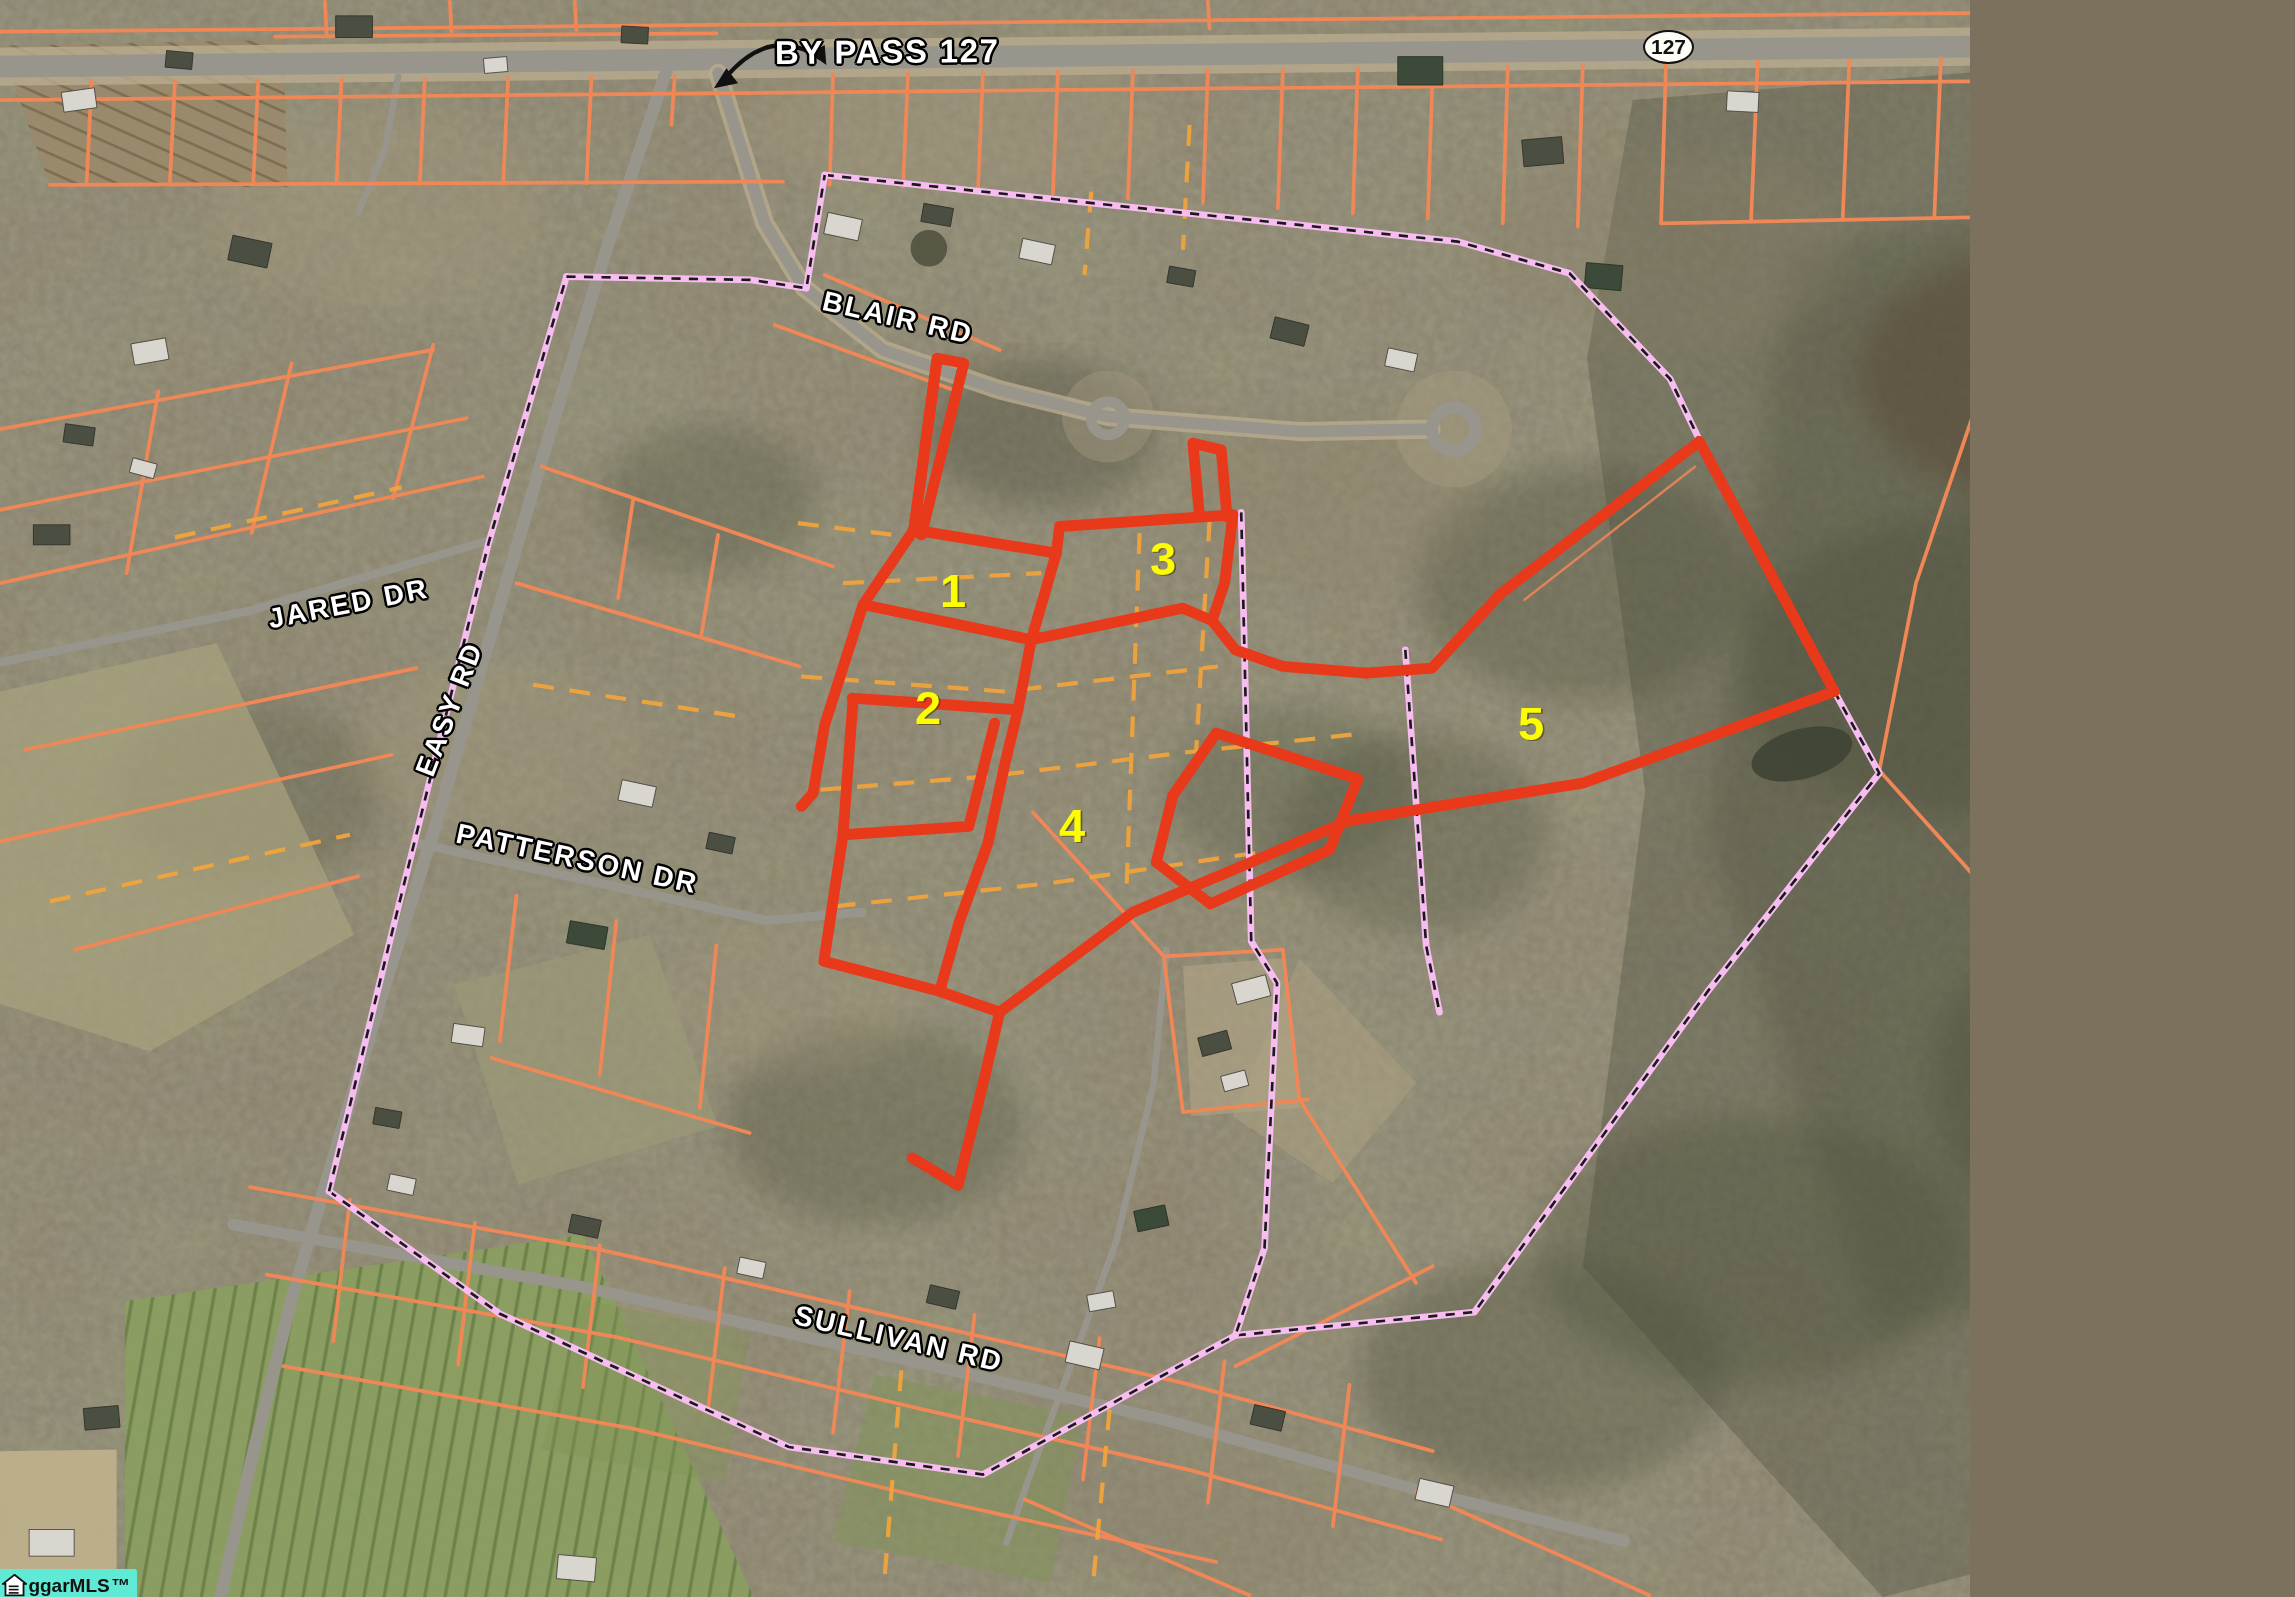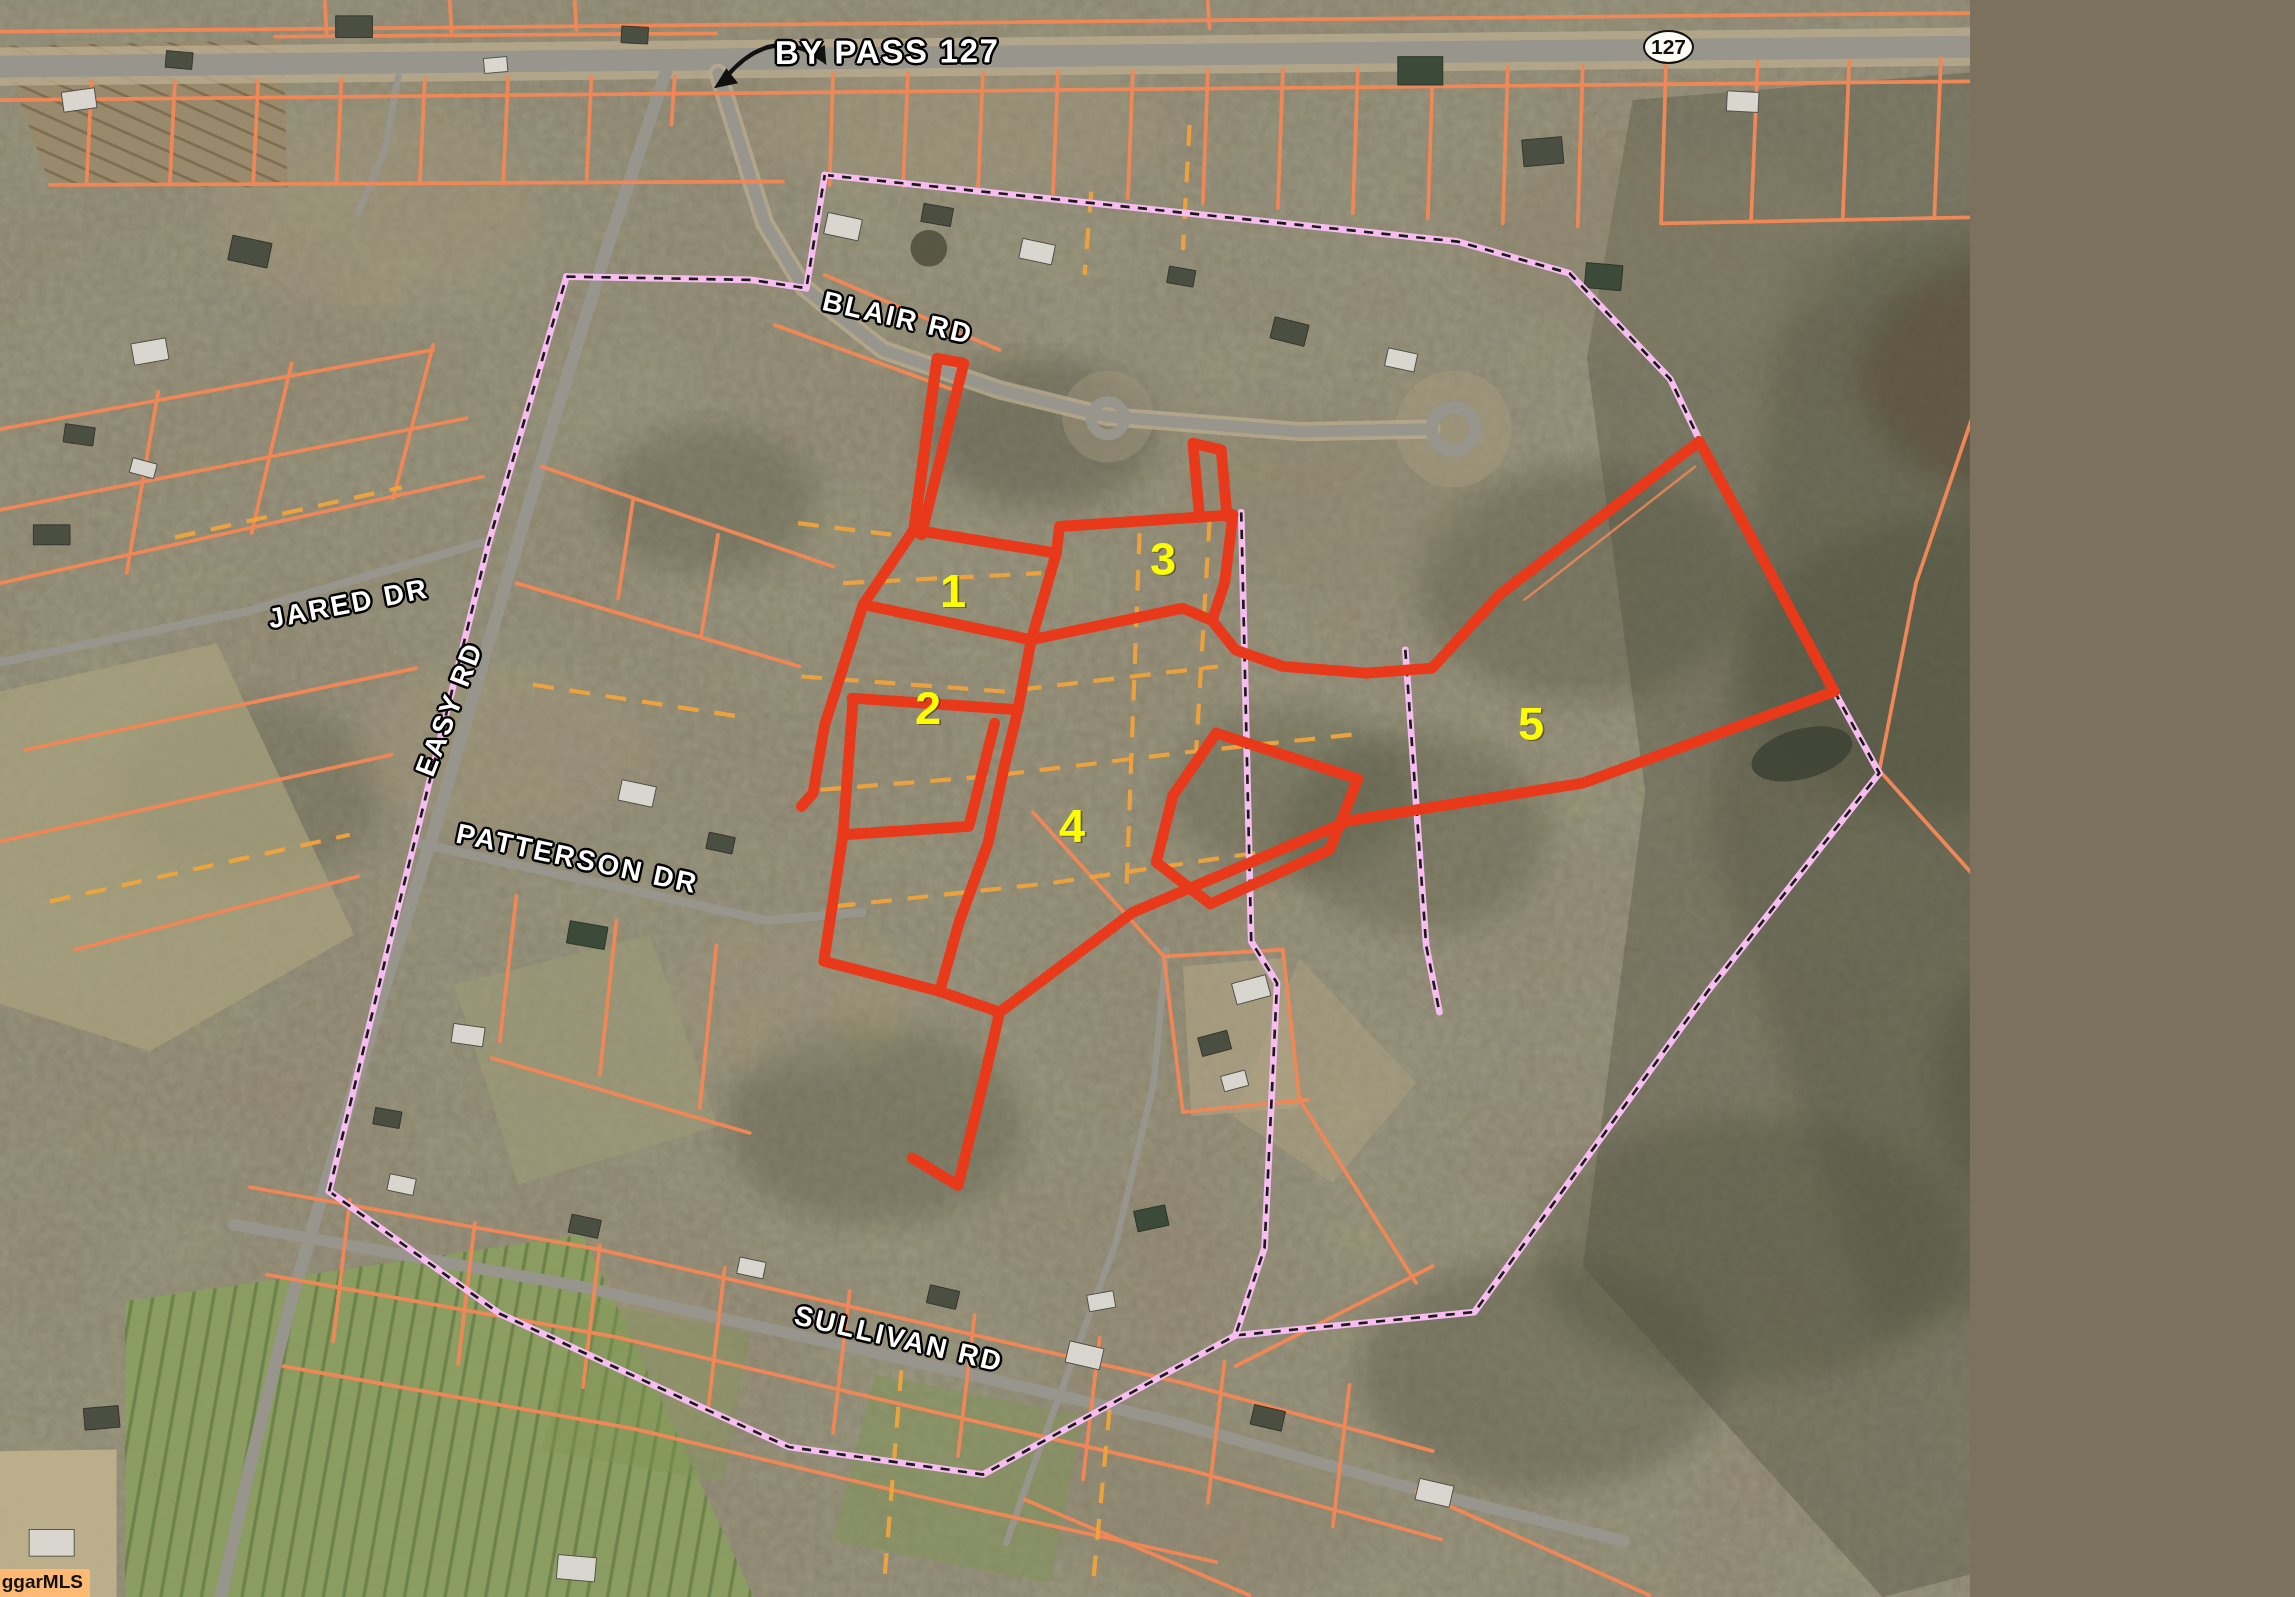--- a/index.html
+++ b/index.html
@@ -23,22 +23,22 @@
   
   .road-label{position:absolute;transform-origin:center;color:var(--road-label,#fff);
     font-weight:700;font-size:28px;letter-spacing:2.5px;white-space:nowrap;
     text-shadow:-2.5px 0 0 #000,2.5px 0 0 #000,0 -2.5px 0 #000,0 2.5px 0 #000,-1.7px -1.7px 0 #000,1.7px 1.7px 0 #000,-1.7px 1.7px 0 #000,1.7px -1.7px 0 #000;}
   .hw-label{font-size:33px;letter-spacing:1.7px;}
   .parcel-number{position:absolute;color:var(--parcel-number,#fdfd02);font-weight:700;font-size:47px;
     text-shadow:1.7px 1.7px 0 rgba(60,50,0,.55);transform:translate(-50%,-50%);}
   .shield{position:absolute;left:1601px;top:30px;width:47px;height:30px;background:#fdfdf6;
     border:2.5px solid #111;border-radius:50%;display:flex;align-items:center;justify-content:center;
     color:var(--shield-text,#111);font-weight:700;font-size:21px;margin-left:42px;}
-  .watermark{position:absolute;left:0;top:1569px;height:28px;background:#fdba74;display:flex;align-items:flex-start;
-    padding:0 6.7px 0 1.7px;gap:1.7px;border-top-right-radius:2.5px;flex-direction:column;}
+  .watermark{position:absolute;left:0;top:1569px;height:28px;background:#5eead4;display:flex;align-items:flex-end;
+    padding:0 6.7px 0 1.7px;gap:1.7px;border-top-right-radius:2.5px;}
   .watermark .wm-text{color:#111;font-weight:700;font-size:19px;letter-spacing:0;}
   .watermark sup{font-size:9.2px;}
 </style>
 </head>
 <body>
 
 <div class="map-stage">
 
   <svg class="base" width="2295" height="1597" viewBox="0 0 2755 1917">
     <defs>

